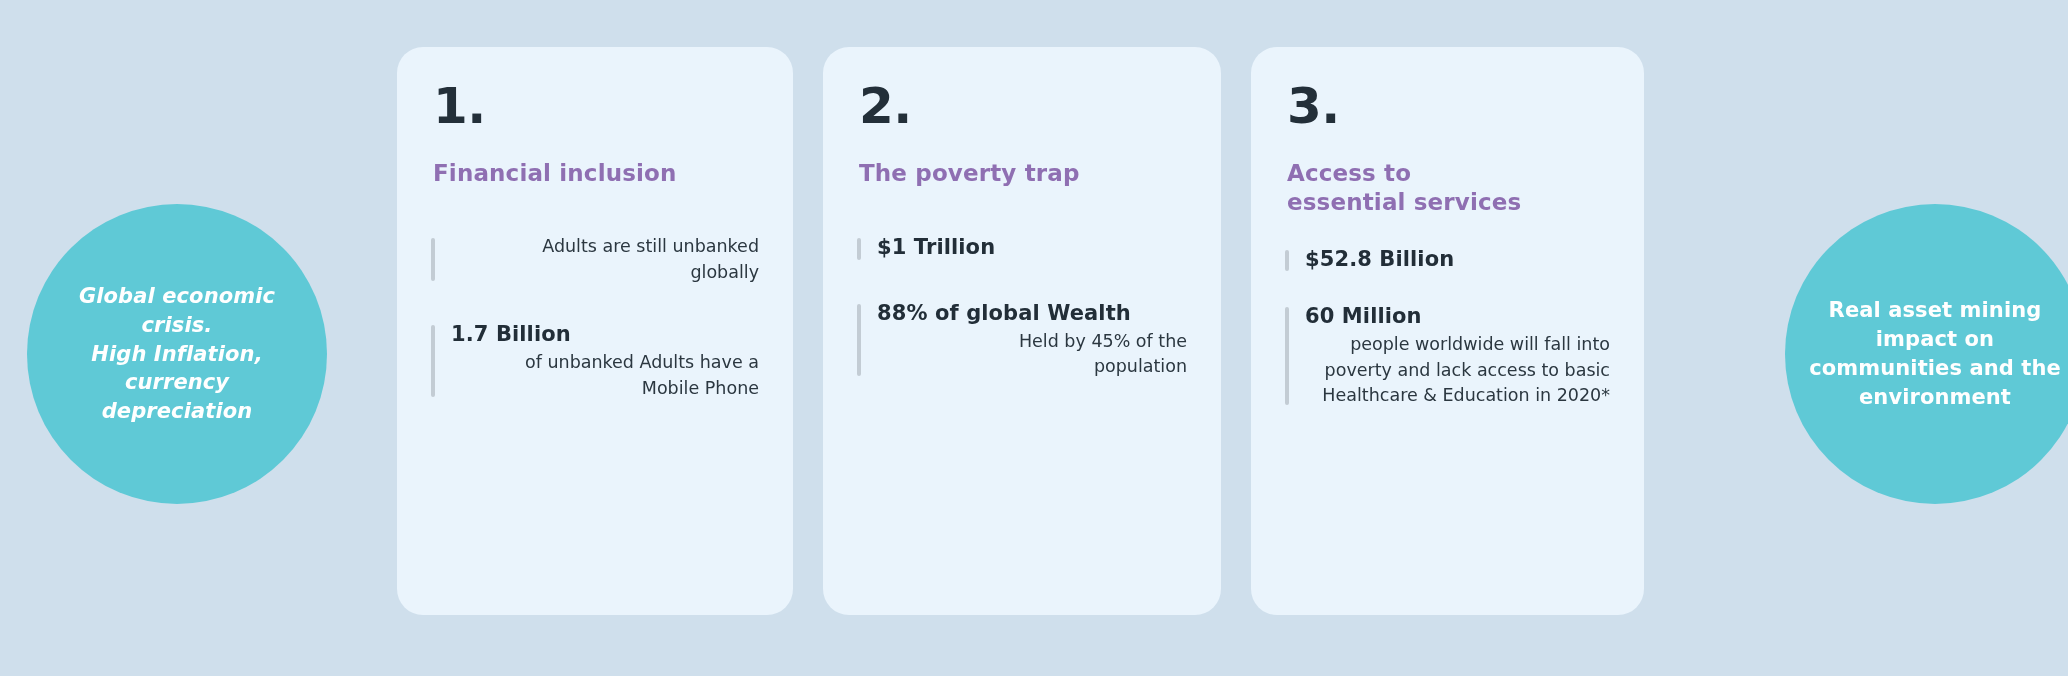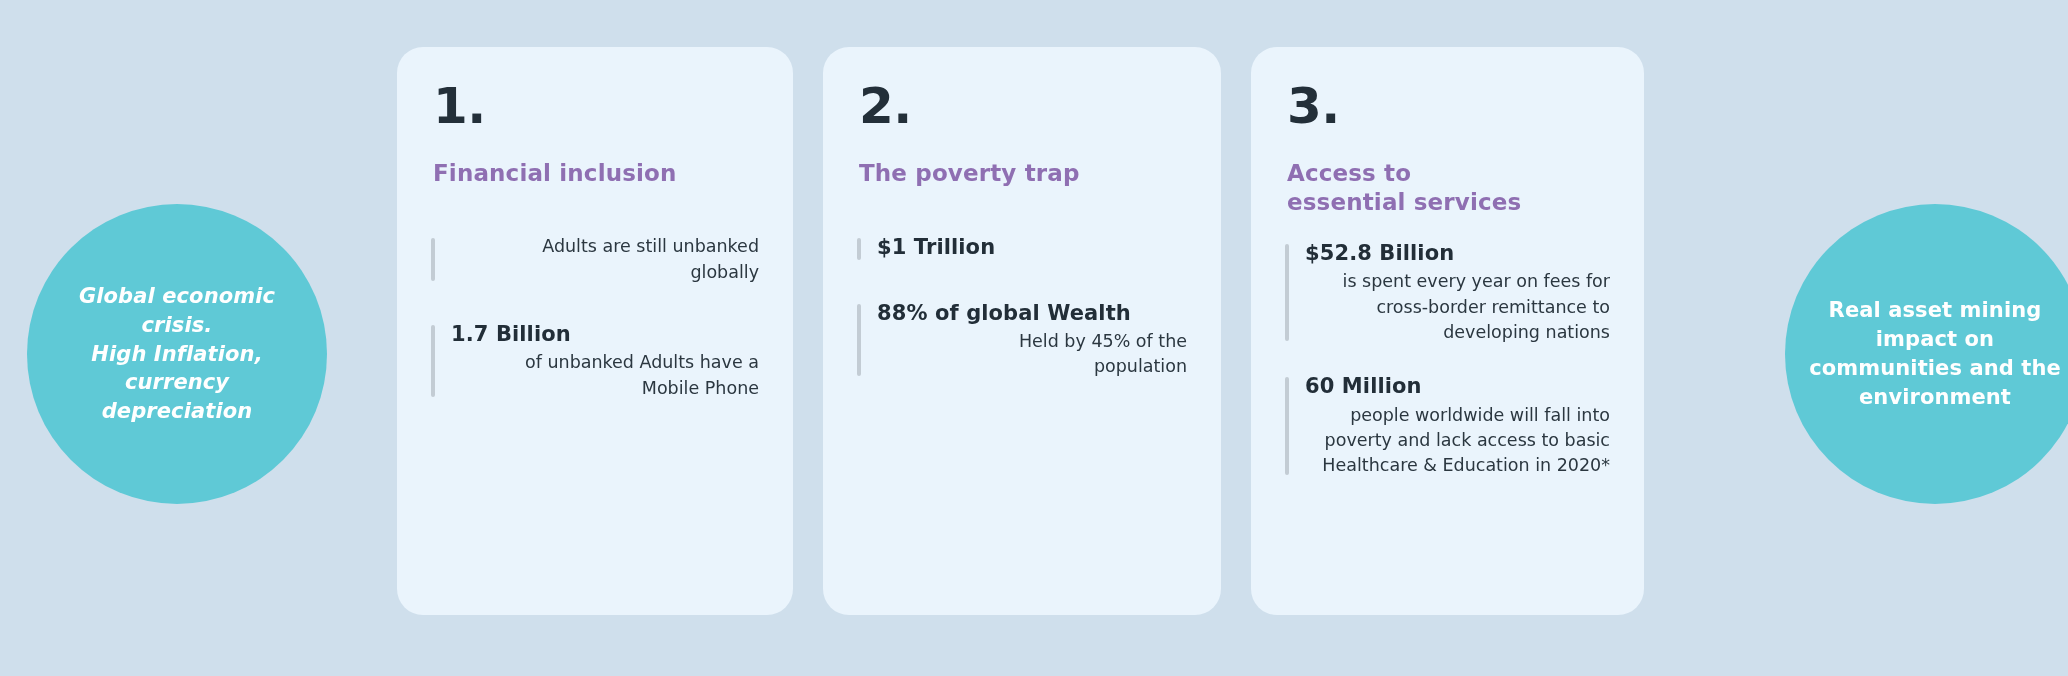--- a/index.html
+++ b/index.html
@@ -98,21 +98,21 @@
     max-width: 270px;
   }
   .card-3 .card-title { max-width: 240px; }
 
   .stats {
     margin-top: 46px;
     display: flex;
     flex-direction: column;
     gap: 36px;
   }
-  .card-3 .stats { margin-top: 22px; gap: 28px; }
+  .card-3 .stats { margin-top: 28px; gap: 28px; }
 
   .stat {
     position: relative;
     padding-left: 20px;
   }
   .stat::before {
     content: "";
     position: absolute;
     left: 0;
     top: 4px;
@@ -181,23 +181,20 @@
         </div>
       </div>
     </div>
 
     <div class="card card-3">
       <div class="card-number">3.</div>
       <div class="card-title">Access to essential services</div>
       <div class="stats">
         <div class="stat">
           <div class="stat-value">$52.8 Billion</div>
-          <div class="stat-desc">is spent every year on fees for
-cross-border remittance to
-developing nations</div>
         </div>
         <div class="stat">
           <div class="stat-value">60 Million</div>
           <div class="stat-desc">people worldwide will fall into
 poverty and lack access to basic
 Healthcare &amp; Education in 2020*</div>
         </div>
       </div>
     </div>
 

